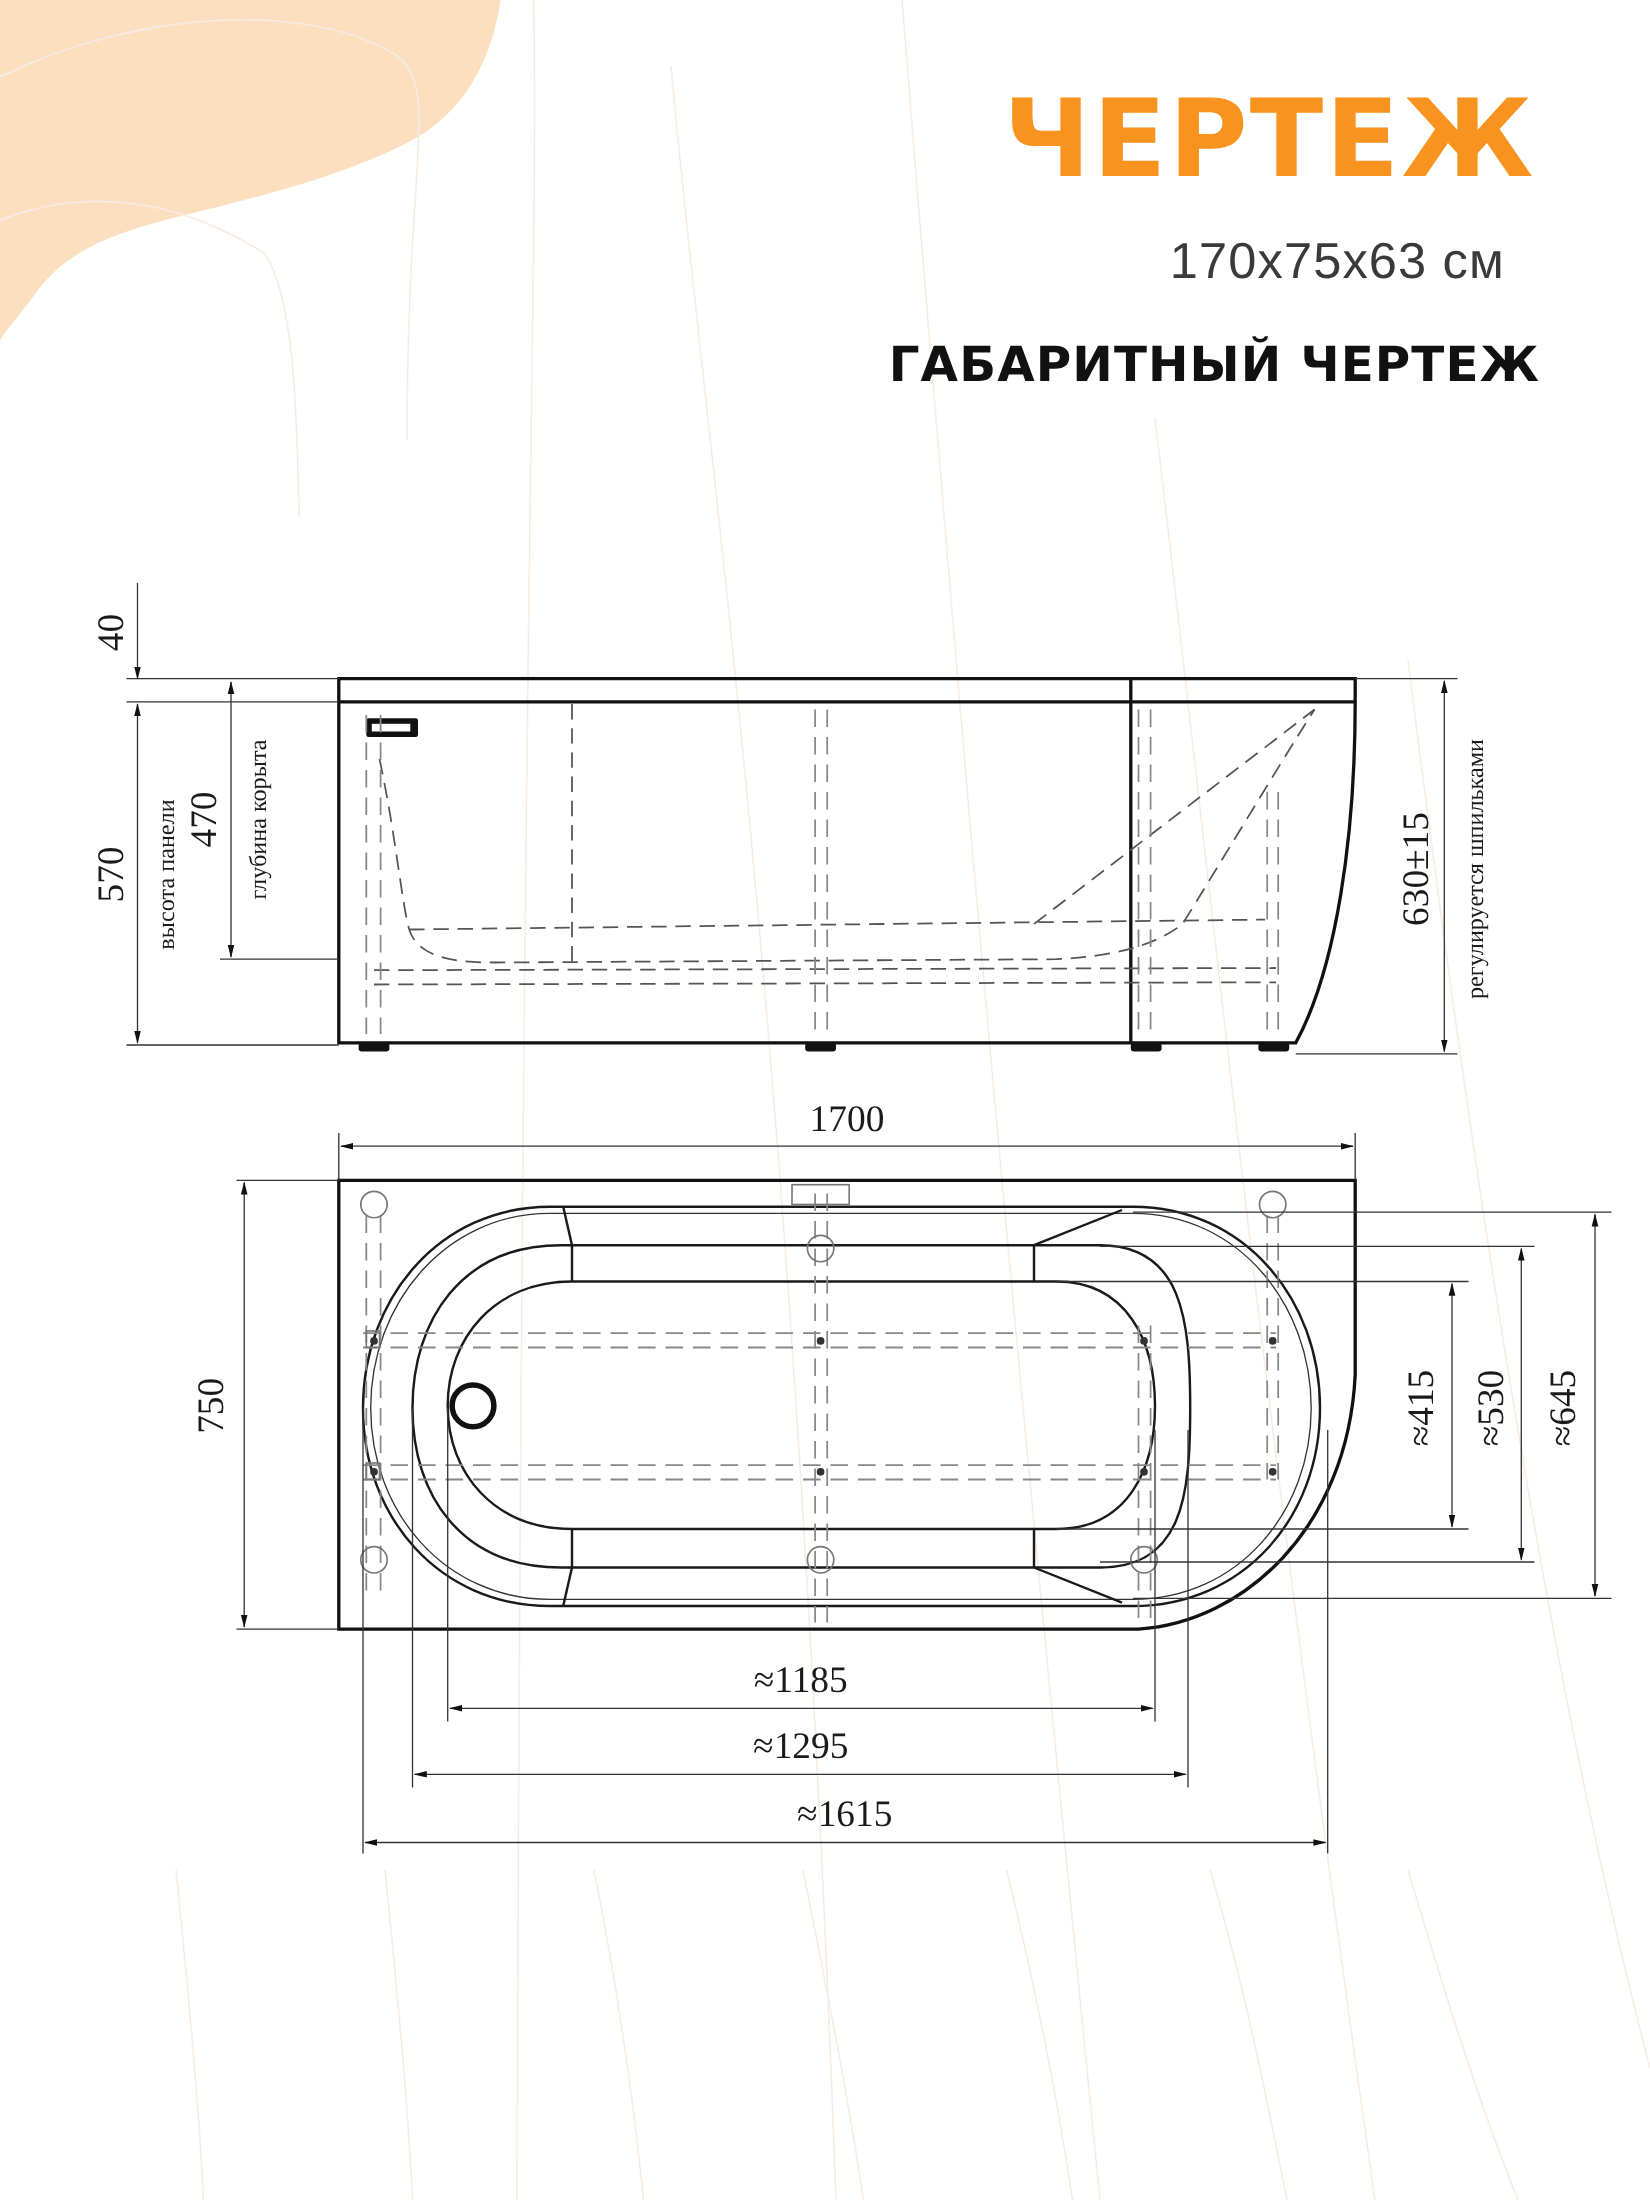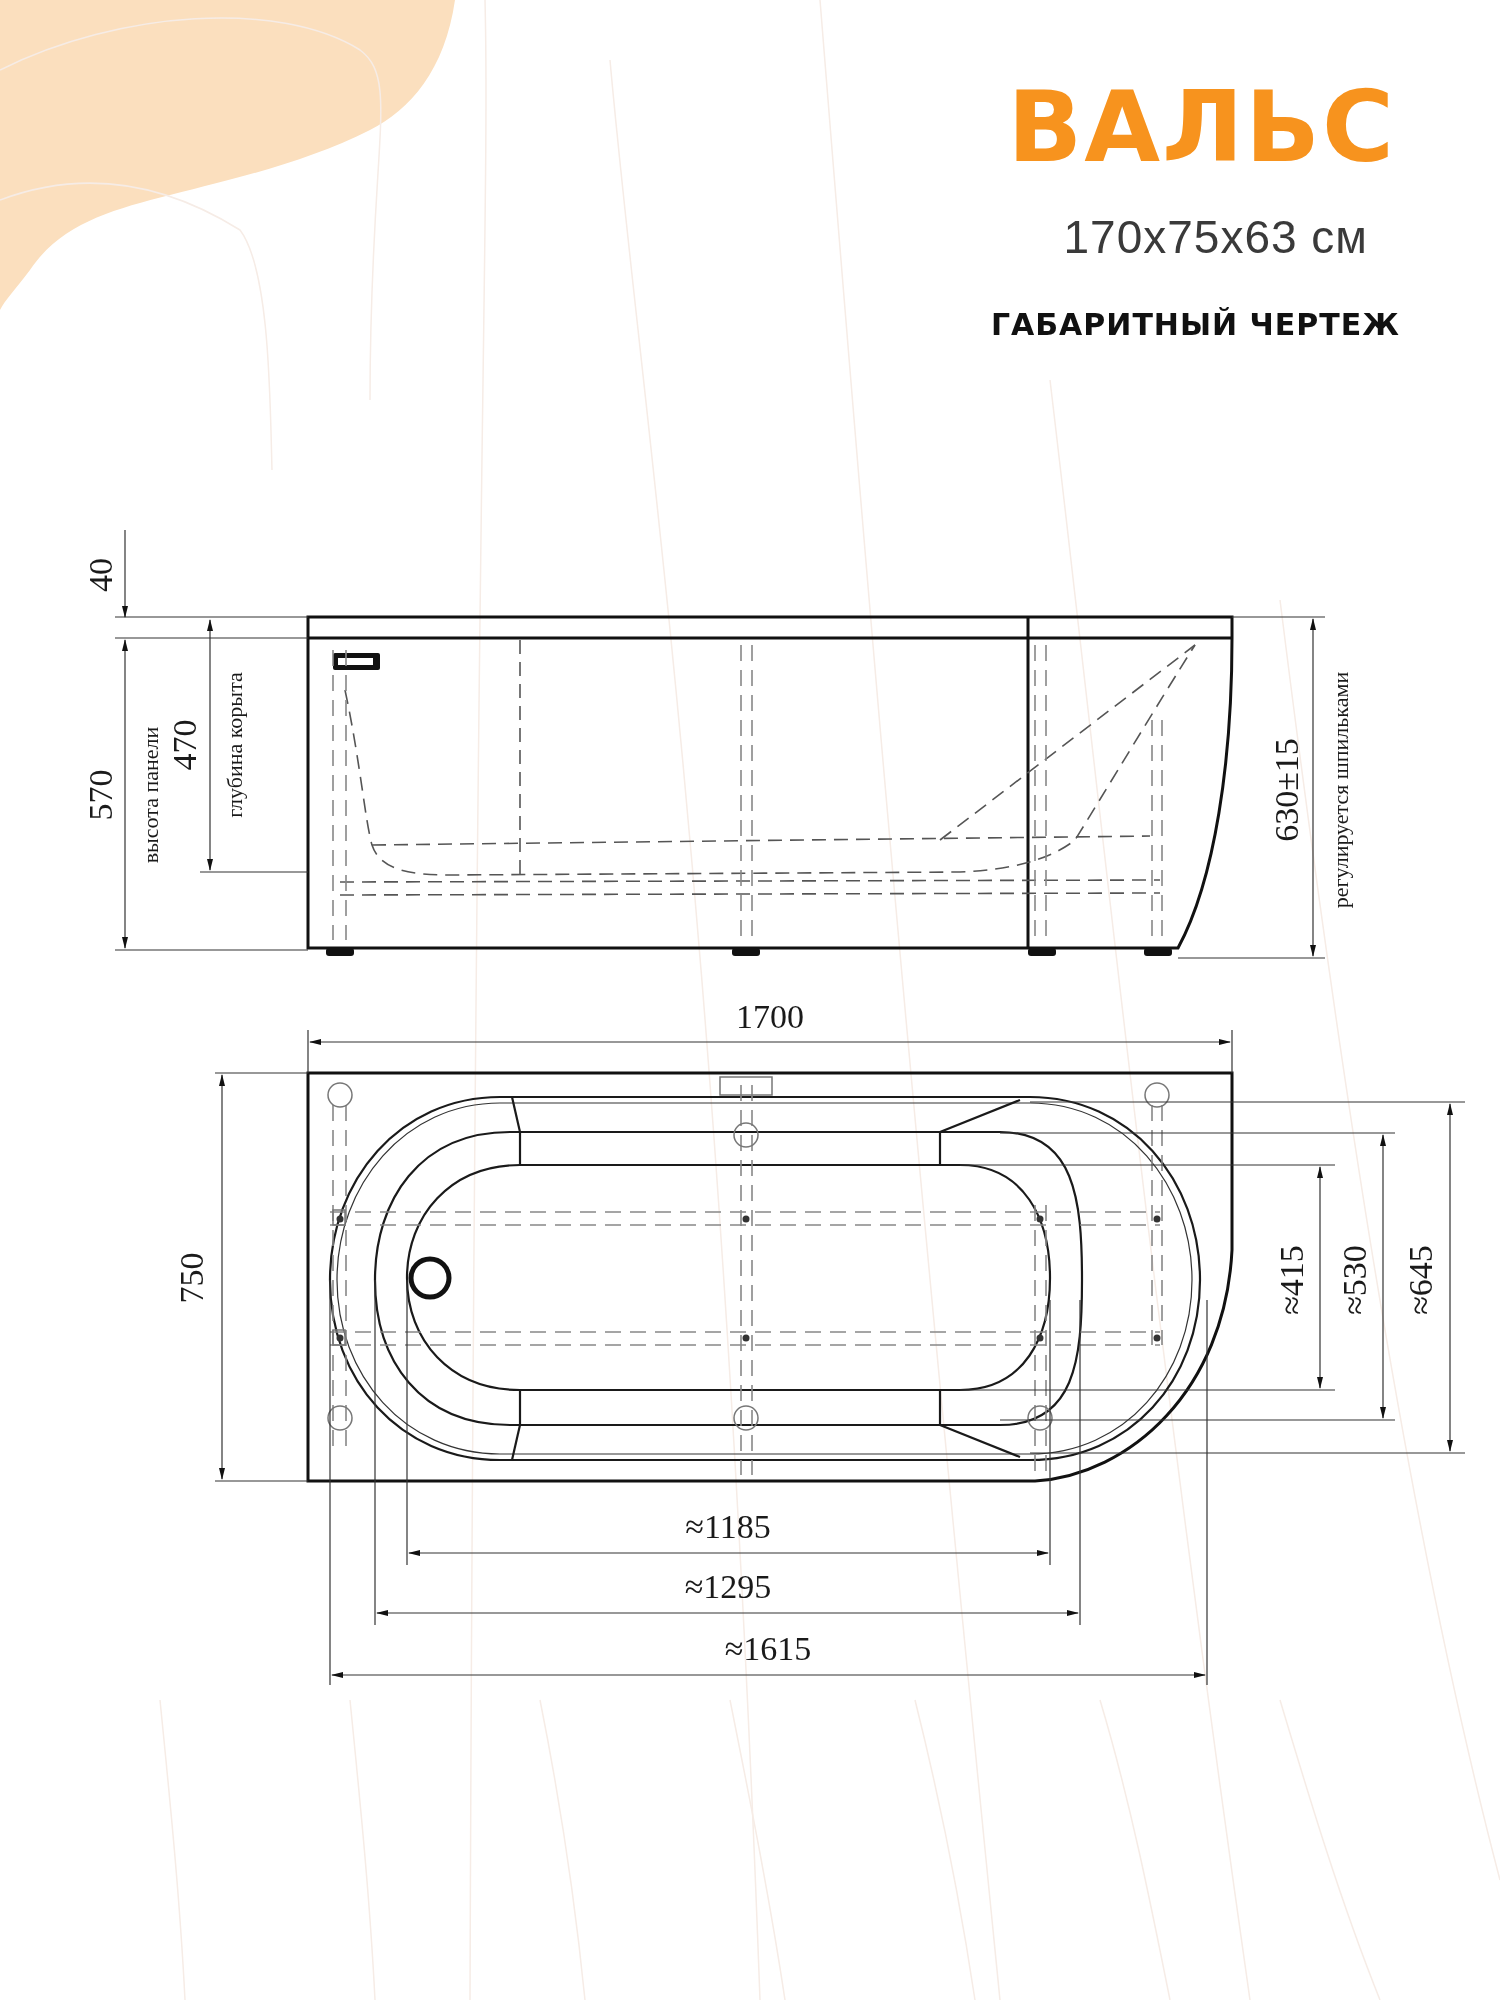--- a/index.html
+++ b/index.html
@@ -16,21 +16,21 @@
       color: #f7931e;
     }
     .subtitle {
       position: absolute; right: 132px; top: 214px;
       font-family: Liberation Sans, sans-serif; font-weight: 300;
       font-size: 46px; line-height: 1; color: #3a3a3a; letter-spacing: 1px;
     }
     .heading {
       position: absolute; right: 100px; top: 310px;
       font-family: "DejaVu Sans", sans-serif; font-weight: bold;
-      font-size: 30px; line-height: 1; color: #111111; letter-spacing: 1px;
+      font-size: 44px; line-height: 1; color: #111111; letter-spacing: 1px;
     }
     .drawing { position: absolute; left: 0; top: 0; width: 1500px; height: 2000px; }
     .dim { font-family: "Liberation Serif", serif; fill: #1a1a1a; }
     .thick { stroke: #111; stroke-width: 3; fill: none; }
     .med { stroke: #1a1a1a; stroke-width: 2.2; fill: none; }
     .thin { stroke: #333; stroke-width: 1.2; fill: none; }
     .dash { stroke: #555; stroke-width: 1.6; fill: none; stroke-dasharray: 14 8; }
     .dashlt { stroke: #888; stroke-width: 1.6; fill: none; stroke-dasharray: 16 9; }
   </style>
 </head>
@@ -49,21 +49,21 @@
     <path d="M160,1700 C170,1800 180,1900 185,2000"></path>
     <path d="M350,1700 C360,1800 370,1900 375,2000"></path>
     <path d="M540,1700 C560,1800 575,1900 585,2000"></path>
     <path d="M730,1700 C750,1800 770,1900 785,2000"></path>
     <path d="M915,1700 C940,1800 960,1900 975,2000"></path>
     <path d="M1100,1700 C1130,1800 1150,1900 1170,2000"></path>
     <path d="M1280,1700 C1310,1800 1340,1900 1380,2000"></path>
   </g>
 </svg>
 
-<div class="title">ВАЛЬС</div>
+<div class="title">ЧЕРТЕЖ</div>
 <div class="subtitle">170x75x63 см</div>
 <div class="heading">ГАБАРИТНЫЙ ЧЕРТЕЖ</div>
 
 <svg class="drawing" viewBox="0 0 1500 2000" xmlns="http://www.w3.org/2000/svg">
   <defs>
     <marker id="arr" markerWidth="12" markerHeight="8" refX="11" refY="4" orient="auto-start-reverse" markerUnits="userSpaceOnUse">
       <path d="M0,1 L12,4 L0,7 Z" fill="#111"></path>
     </marker>
   </defs>
 

